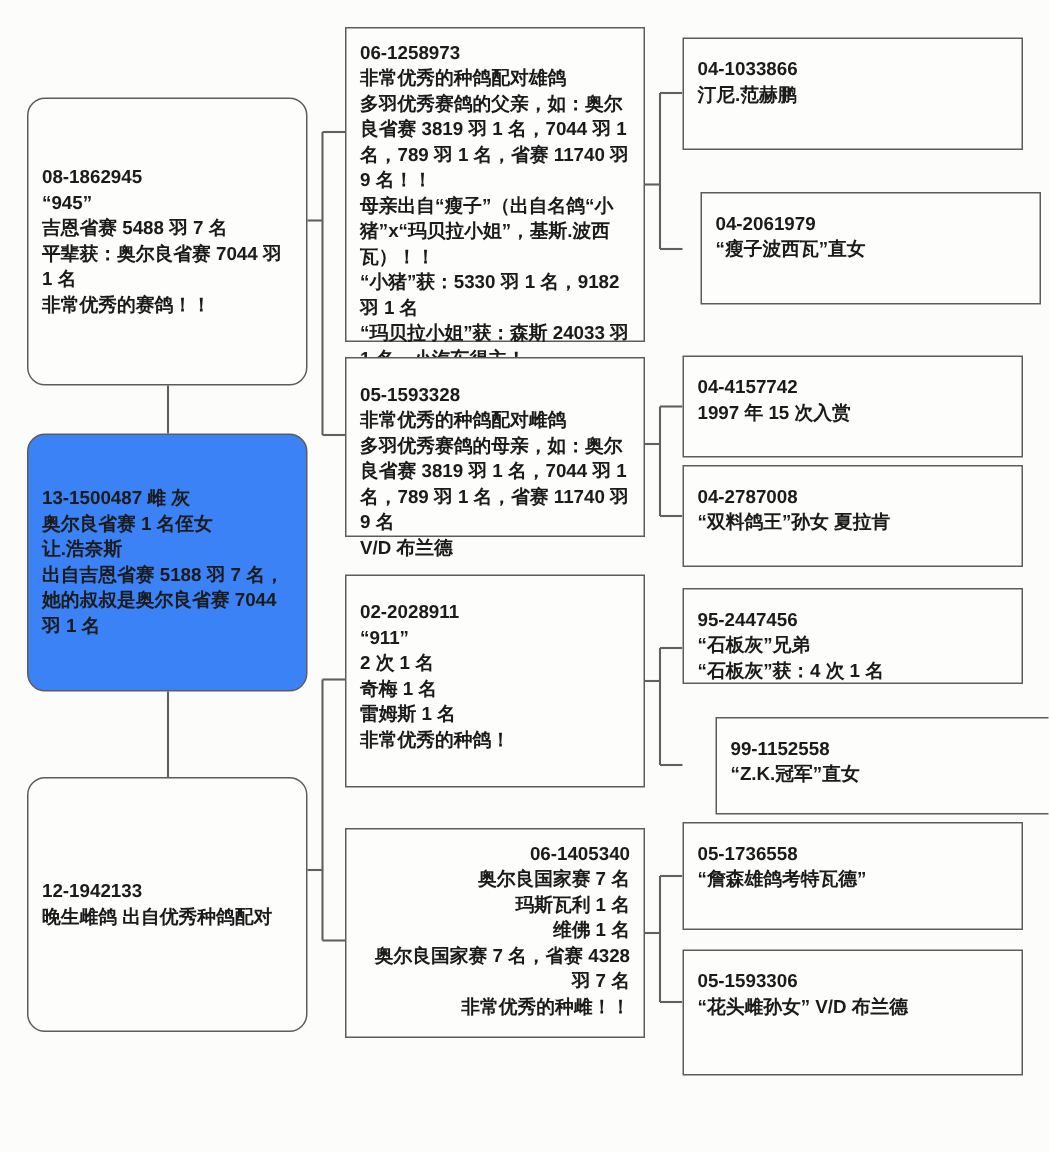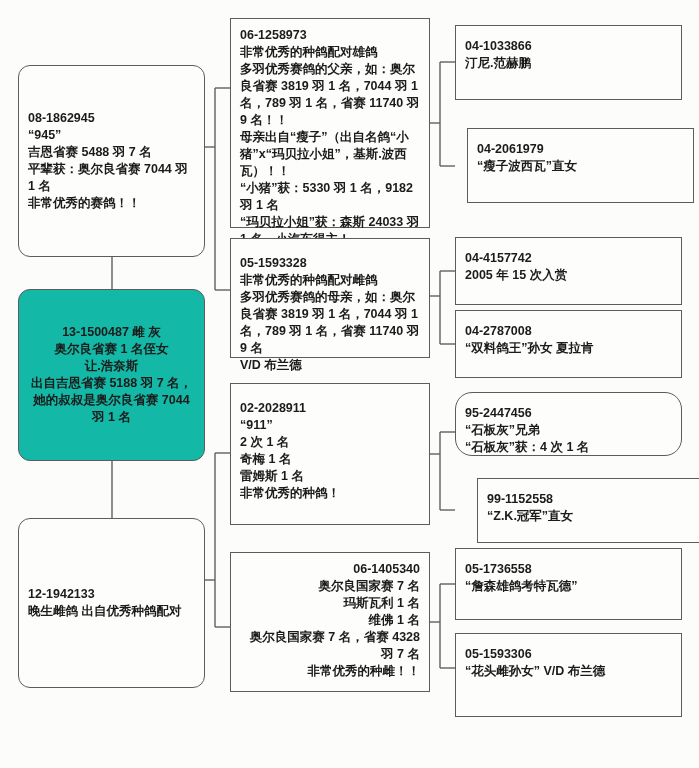--- a/index.html
+++ b/index.html
@@ -10,21 +10,21 @@
     color:#1b1b1b;
   }
   #connectors{position:absolute;left:0;top:0;width:699px;height:768px;}
   .box{
     position:absolute;box-sizing:border-box;
     border:1px solid #5c5c5c;background:#fdfdfc;
     padding:8px 9px;font-size:12.5px;line-height:17px;font-weight:600;
   }
   .box .txt{white-space:pre-line;}
   .vcenter{display:flex;align-items:center;border-radius:12px;}
-  .highlight{background:#14b8a6;text-align:center;}
+  .highlight{background:#3b82f6;}
   .rbox{padding-top:12px;}
 </style>
 </head>
 <body>
 
 <svg id="connectors" viewBox="0 0 699 768" xmlns="http://www.w3.org/2000/svg">
   <g stroke="#606060" stroke-width="1.4" fill="none">
 
     <line x1="112" y1="257" x2="112" y2="289"></line>
     <line x1="112" y1="461" x2="112" y2="518"></line>
@@ -113,27 +113,27 @@
 <div class="box rbox" style="left:455px;top:25px;width:227px;height:75px;">
   <div class="txt">04-1033866
 汀尼.范赫鹏</div>
 </div>
 <div class="box rbox" style="left:467px;top:128px;width:227px;height:75px;">
   <div class="txt">04-2061979
 “瘦子波西瓦”直女</div>
 </div>
 <div class="box rbox" style="left:455px;top:237px;width:227px;height:68px;">
   <div class="txt">04-4157742
-2005 年 15 次入赏</div>
+1997 年 15 次入赏</div>
 </div>
 <div class="box rbox" style="left:455px;top:310px;width:227px;height:68px;">
   <div class="txt">04-2787008
 “双料鸽王”孙女  夏拉肯</div>
 </div>
-<div class="box rbox" style="left:455px;top:392px;width:227px;height:64px;border-radius:17px;">
+<div class="box rbox" style="left:455px;top:392px;width:227px;height:64px;">
   <div class="txt">95-2447456
 “石板灰”兄弟
 “石板灰”获：4 次 1 名</div>
 </div>
 <div class="box rbox" style="left:455px;top:478px;width:227px;height:65px;margin-left:22px;">
   <div class="txt">99-1152558
 “Z.K.冠军”直女</div>
 </div>
 <div class="box rbox" style="left:455px;top:548px;width:227px;height:72px;">
   <div class="txt">05-1736558

